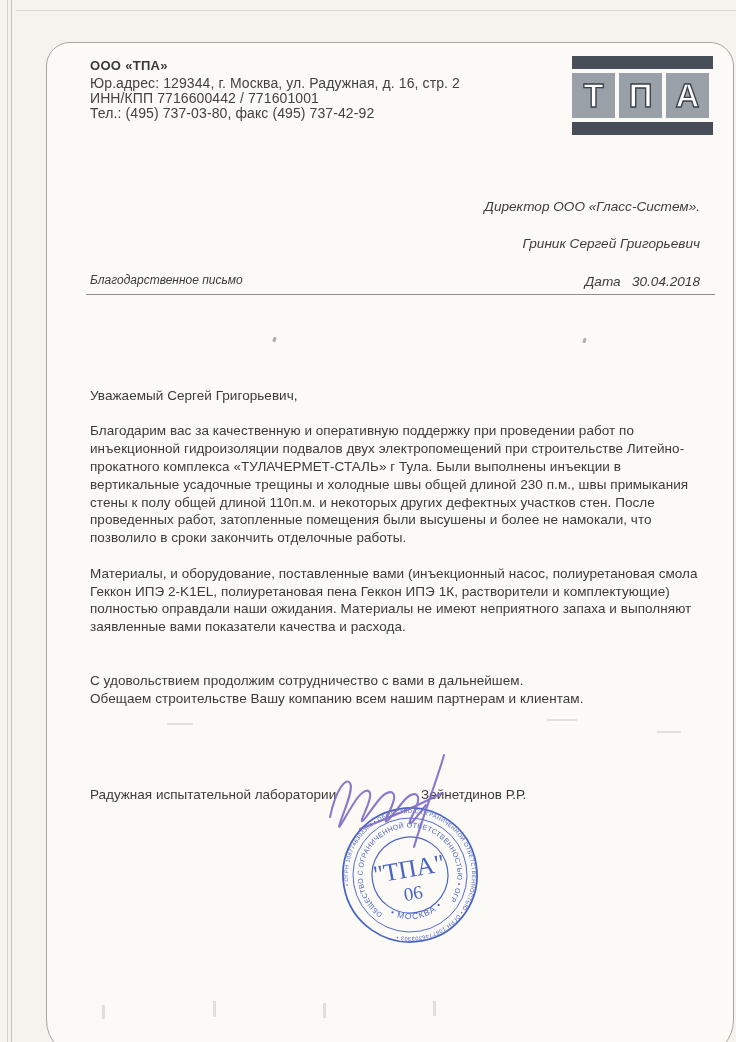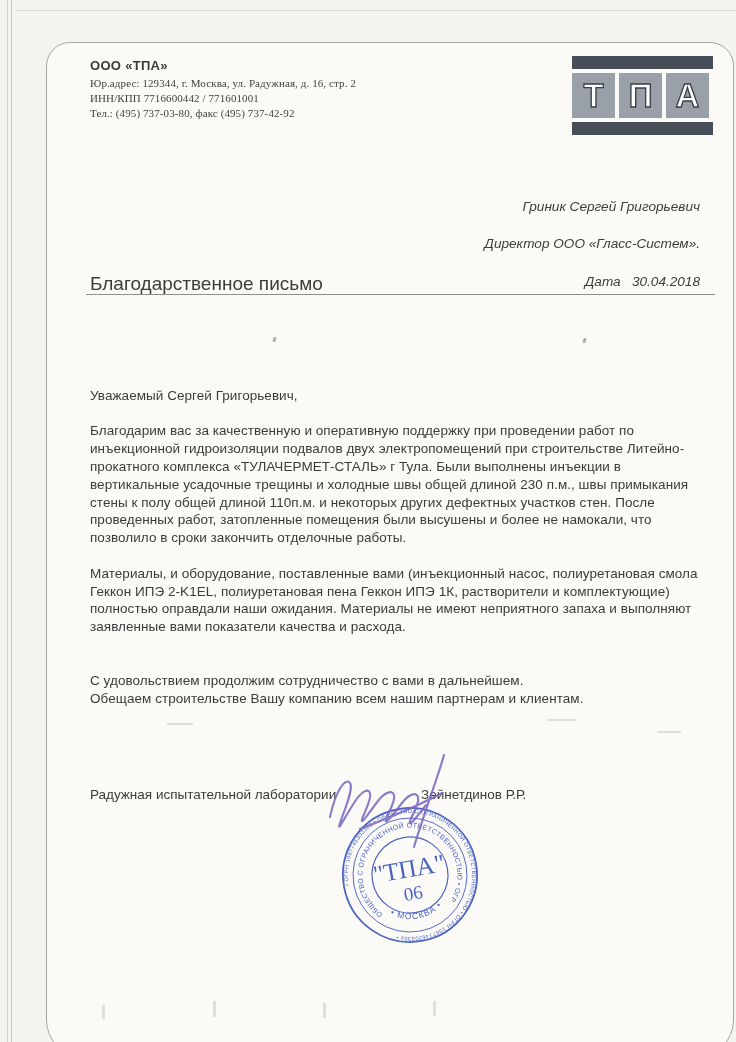--- a/index.html
+++ b/index.html
@@ -19,21 +19,21 @@
   .paper {
     position:absolute; left:29px; top:42px; width:688px; height:1016px;
     background:#fbfaf6;
     border:1px solid #a6a59e;
     border-radius:24px 24px 38px 38px;
     margin-left:17px;
   }
   
   .header-block { position:absolute; left:43px; top:15px; }
   .company-name { font-size:13px; font-weight:bold; letter-spacing:.3px; color:#3a3a3a; }
-  .company-line { font-size:11px; line-height:15.1px; color:#424242; letter-spacing:.1px;font-family:Liberation Serif, serif; }
+  .company-line { font-size:14px; line-height:15.1px; color:#424242; letter-spacing:.1px; }
   .company-name { margin-bottom:3px; }
   
   .logo { position:absolute; left:525px; top:13px; width:141px; }
   .logo-bar { height:13px; background:#474e58; }
   .logo-row { display:flex; gap:4px; margin:4px 0; }
   .logo-tile {
     width:43px; height:45px; background:#99a0a8;
     display:flex; align-items:center; justify-content:center;
     font-size:33px; font-weight:bold; color:#ffffff;
     -webkit-text-stroke:1.3px #3a414c;
@@ -41,21 +41,21 @@
     font-family:"Liberation Sans", sans-serif;
   }
   
   .recipient {
     position:absolute; right:33px; top:136px;
     text-align:right; font-style:italic;
     font-size:13.6px; line-height:18.8px; color:#3c3c3c;
     white-space:pre-line;
   }
   
-  .subject-title { position:absolute; left:43px; top:230px; font-size:19px; color:#3c3c3c; }
+  .subject-title { position:absolute; left:43px; top:230px; font-size:12px; color:#3c3c3c;font-style:italic; }
   .subject-rule { position:absolute; left:39px; top:251px; width:629px; height:1px; background:#8f8e88; }
   
   .body-text {
     position:absolute; left:43px; top:326px; width:640px;
     font-size:13.5px; line-height:17.8px; color:#3b3b3b;
     white-space:pre-line; letter-spacing:.05px;
   }
   .body-text p { margin:0; white-space:pre-line; }
   .body-text p.spaced { margin-top:18px; }
   
@@ -96,22 +96,22 @@
     <div class="logo-bar"></div>
     <div class="logo-row">
       <div class="logo-tile">Т</div>
       <div class="logo-tile">П</div>
       <div class="logo-tile">А</div>
     </div>
     <div class="logo-bar"></div>
   </div>
 
   <div class="recipient">
+    <div>Директор ООО «Гласс-Систем».</div>
     <div>Гриник Сергей Григорьевич</div>
-    <div>Директор ООО «Гласс-Систем».</div>
     <div>Дата&nbsp;&nbsp; 30.04.2018</div>
   </div>
 
   <div class="subject-title">Благодарственное письмо</div>
   <div class="subject-rule"></div>
 
   <div class="body-text">
     <p>Уважаемый Сергей Григорьевич,</p>
     <p>Благодарим вас за качественную и оперативную поддержку при проведении работ по
 инъекционной гидроизоляции подвалов двух электропомещений при строительстве Литейно-

